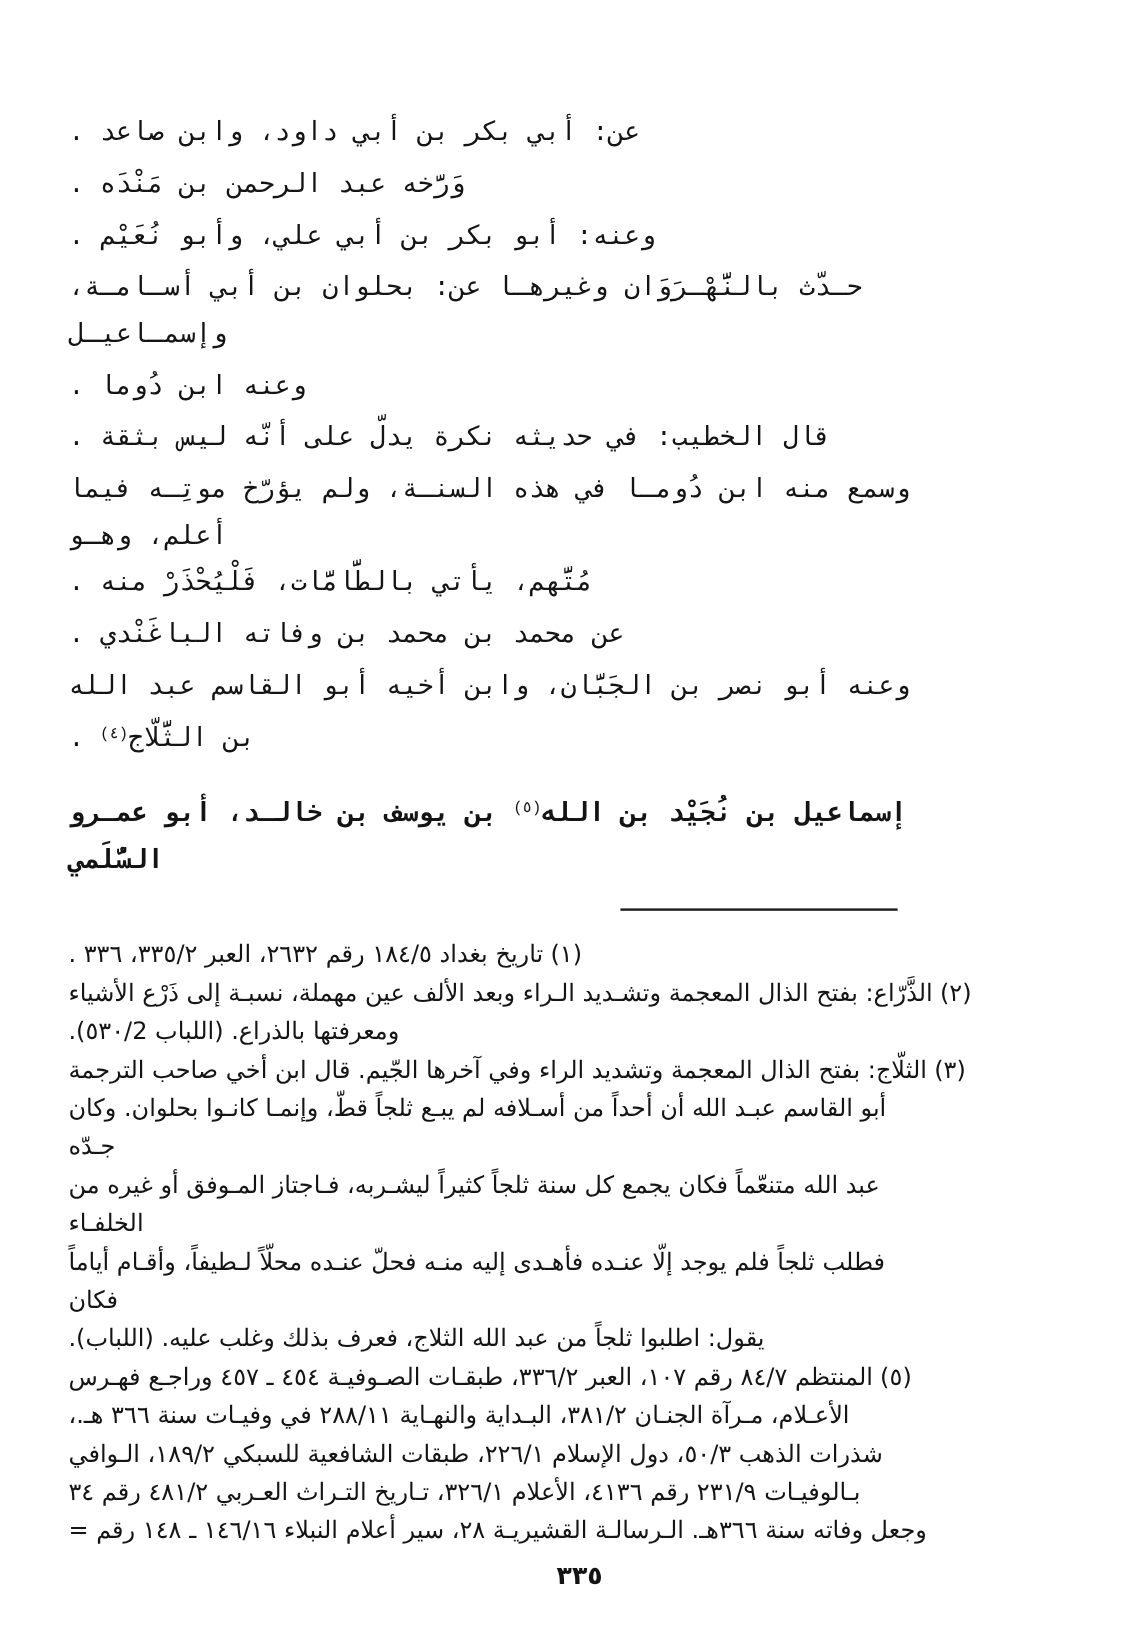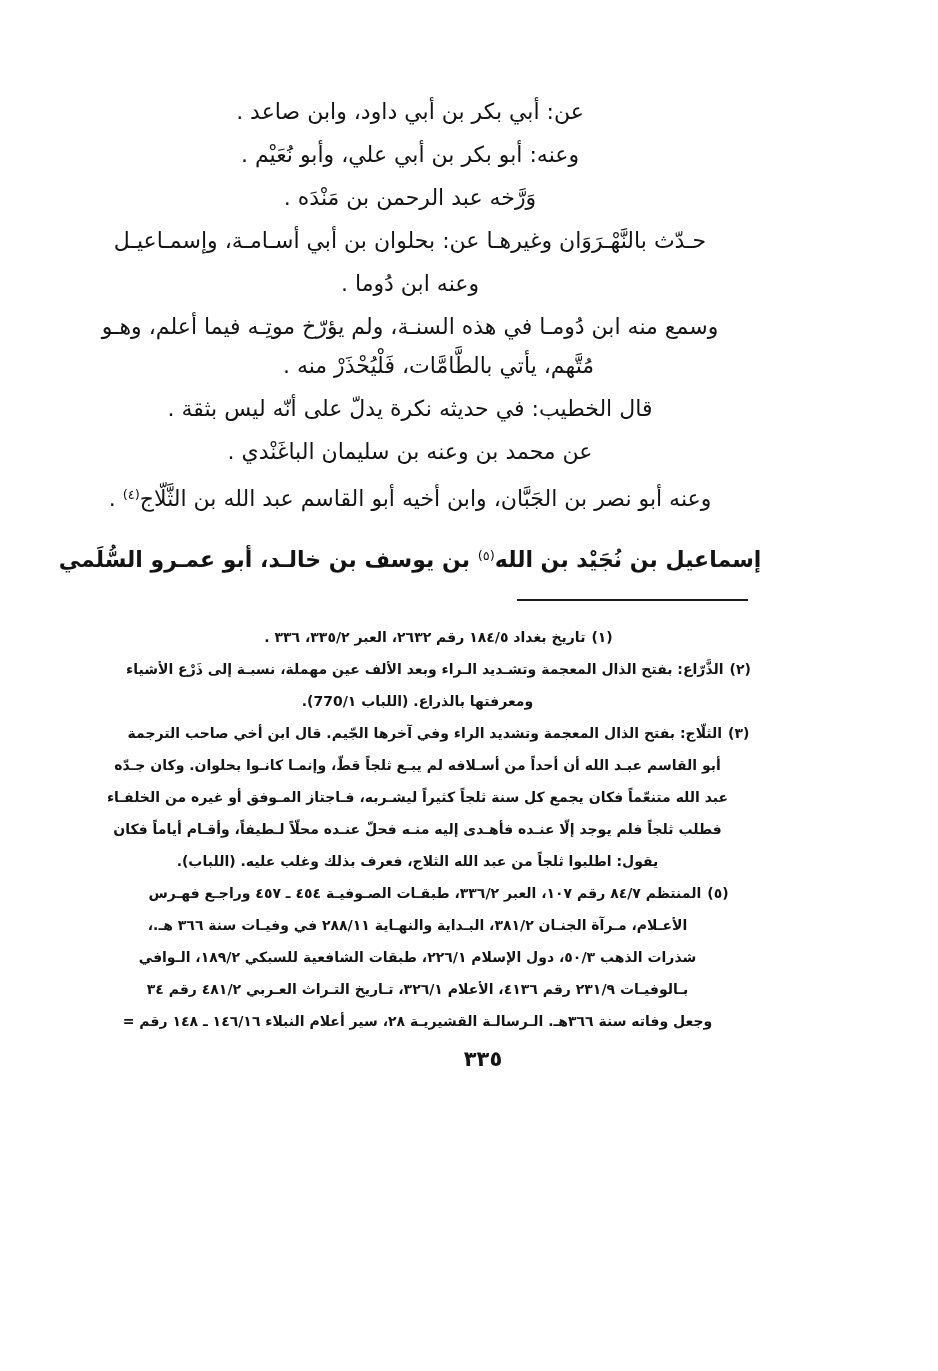--- a/index.html
+++ b/index.html
@@ -12,23 +12,24 @@
     font-family:"DejaVu Sans",sans-serif;
     direction:rtl;
     overflow:hidden;
   }
   .text-block{
     padding:88px 118px 0 57px;
   }
   .para{
     font-size:22px;
     line-height:39px;
-    text-align:center;
+    text-align:left;
     text-indent:57px;          
     margin:4px 0 0 0;
+    font-family:Liberation Mono, monospace;
   }
   .heading{
     font-weight:700;
     margin-top:18px;
   }
   .heading + .para{ margin-top:16px; }
   .fnref{
     font-size:13px;
     font-weight:400;
     vertical-align:7px;
@@ -37,62 +38,61 @@
   .separator{
     width:231px;
     margin:20px 190px 0 auto;   
     border-top:2.5px solid #1c1c1c;
     height:0;
   }
   .footnotes{
     padding:20px 118px 0 57px;
   }
   .fn{
-    font-size:14px;
+    font-size:20px;
     line-height:32px;
-    text-align:center;
+    text-align:left;
     padding-right:42px;        
     text-indent:-42px;
-    font-weight:bold;
   }
   .fn-num{ padding-left:6px; }
   .fn-text{ white-space:pre-line; }
   .page-number{
     margin-top:10px;
     text-align:center;
     font-size:21px;
     font-weight:700;
     position:relative;
     left:14px;
   }
 </style>
 </head>
 <body>
 
 <div class="page">
 
   <main class="text-block" id="body-text">
       <div class="para"><span class="seg">عن: أبي بكر بن أبي داود، وابن صاعد .</span></div>
+      <div class="para"><span class="seg">وَرَّخه عبد الرحمن بن مَنْدَه .</span></div>
       <div class="para"><span class="seg">وعنه: أبو بكر بن أبي علي، وأبو نُعَيْم .</span></div>
-      <div class="para"><span class="seg">وَرَّخه عبد الرحمن بن مَنْدَه .</span></div>
       <div class="para"><span class="seg">حـدّث بالنَّهْـرَوَان وغيرهـا عن: بحلوان بن أبي أسـامـة، وإسمـاعيـل</span><br></div>
       <div class="para"><span class="seg">وعنه ابن دُوما .</span></div>
+      <div class="para"><span class="seg">قال الخطيب: في حديثه نكرة يدلّ على أنّه ليس بثقة .</span></div>
       <div class="para"><span class="seg">وسمع منه ابن دُومـا في هذه السنـة، ولم يؤرّخ موتِـه فيما أعلم، وهـو</span><br><span class="seg">مُتَّهم، يأتي بالطَّامَّات، فَلْيُحْذَرْ منه .</span></div>
-      <div class="para"><span class="seg">قال الخطيب: في حديثه نكرة يدلّ على أنّه ليس بثقة .</span></div>
-      <div class="para"><span class="seg">عن محمد بن وعنه بن سليمان الباغَنْدي .</span></div>
+      <div class="para"><span class="seg">عن محمد بن محمد بن وفاته الباغَنْدي .</span></div>
       <div class="para"><span class="seg">وعنه أبو نصر بن الجَبَّان، وابن أخيه أبو القاسم عبد الله بن الثَّلّاج</span><span class="fnref">(٤)</span><span class="seg"> .</span></div>
       <div class="para heading"><span class="seg">إسماعيل بن نُجَيْد بن الله</span><span class="fnref">(٥)</span><span class="seg"> بن يوسف بن خالـد، أبو عمـرو السُّلَمي</span></div>
     </main>
 
   <div class="separator"></div>
 
   <section class="footnotes" id="footnotes">
       <div class="fn"><span class="fn-num">(١)</span><span class="fn-text">تاريخ بغداد ١٨٤/٥ رقم ٢٦٣٢، العبر ٣٣٥/٢، ٣٣٦ .</span></div>
       <div class="fn"><span class="fn-num">(٢)</span><span class="fn-text">الذَّرّاع: بفتح الذال المعجمة وتشـديد الـراء وبعد الألف عين مهملة، نسبـة إلى ذَرْع الأشياء
-ومعرفتها بالذراع. (اللباب 770/١).</span></div>
+ومعرفتها بالذراع. (اللباب ٥٣٠/2).</span></div>
       <div class="fn"><span class="fn-num">(٣)</span><span class="fn-text">الثلّاج: بفتح الذال المعجمة وتشديد الراء وفي آخرها الجّيم. قال ابن أخي صاحب الترجمة
 أبو القاسم عبـد الله أن أحداً من أسـلافه لم يبـع ثلجاً قطّ، وإنمـا كانـوا بحلوان. وكان جـدّه
 عبد الله متنعّماً فكان يجمع كل سنة ثلجاً كثيراً ليشـربه، فـاجتاز المـوفق أو غيره من الخلفـاء
 فطلب ثلجاً فلم يوجد إلّا عنـده فأهـدى إليه منـه فحلّ عنـده محلّاً لـطيفاً، وأقـام أياماً فكان
 يقول: اطلبوا ثلجاً من عبد الله الثلاج، فعرف بذلك وغلب عليه. (اللباب).</span></div>
       <div class="fn"><span class="fn-num">(٥)</span><span class="fn-text">المنتظم ٨٤/٧ رقم ١٠٧، العبر ٣٣٦/٢، طبقـات الصـوفيـة ٤٥٤ ـ ٤٥٧ وراجـع فهـرس
 الأعـلام، مـرآة الجنـان ٣٨١/٢، البـداية والنهـاية ٢٨٨/١١ في وفيـات سنة ٣٦٦ هـ.،
 شذرات الذهب ٥٠/٣، دول الإسلام ٢٢٦/١، طبقات الشافعية للسبكي ١٨٩/٢، الـوافي
 بـالوفيـات ٢٣١/٩ رقم ٤١٣٦، الأعلام ٣٢٦/١، تـاريخ التـراث العـربي ٤٨١/٢ رقم ٣٤
 وجعل وفاته سنة ٣٦٦هـ. الـرسالـة القشيريـة ٢٨، سير أعلام النبلاء ١٤٦/١٦ ـ ١٤٨ رقم =</span></div>

